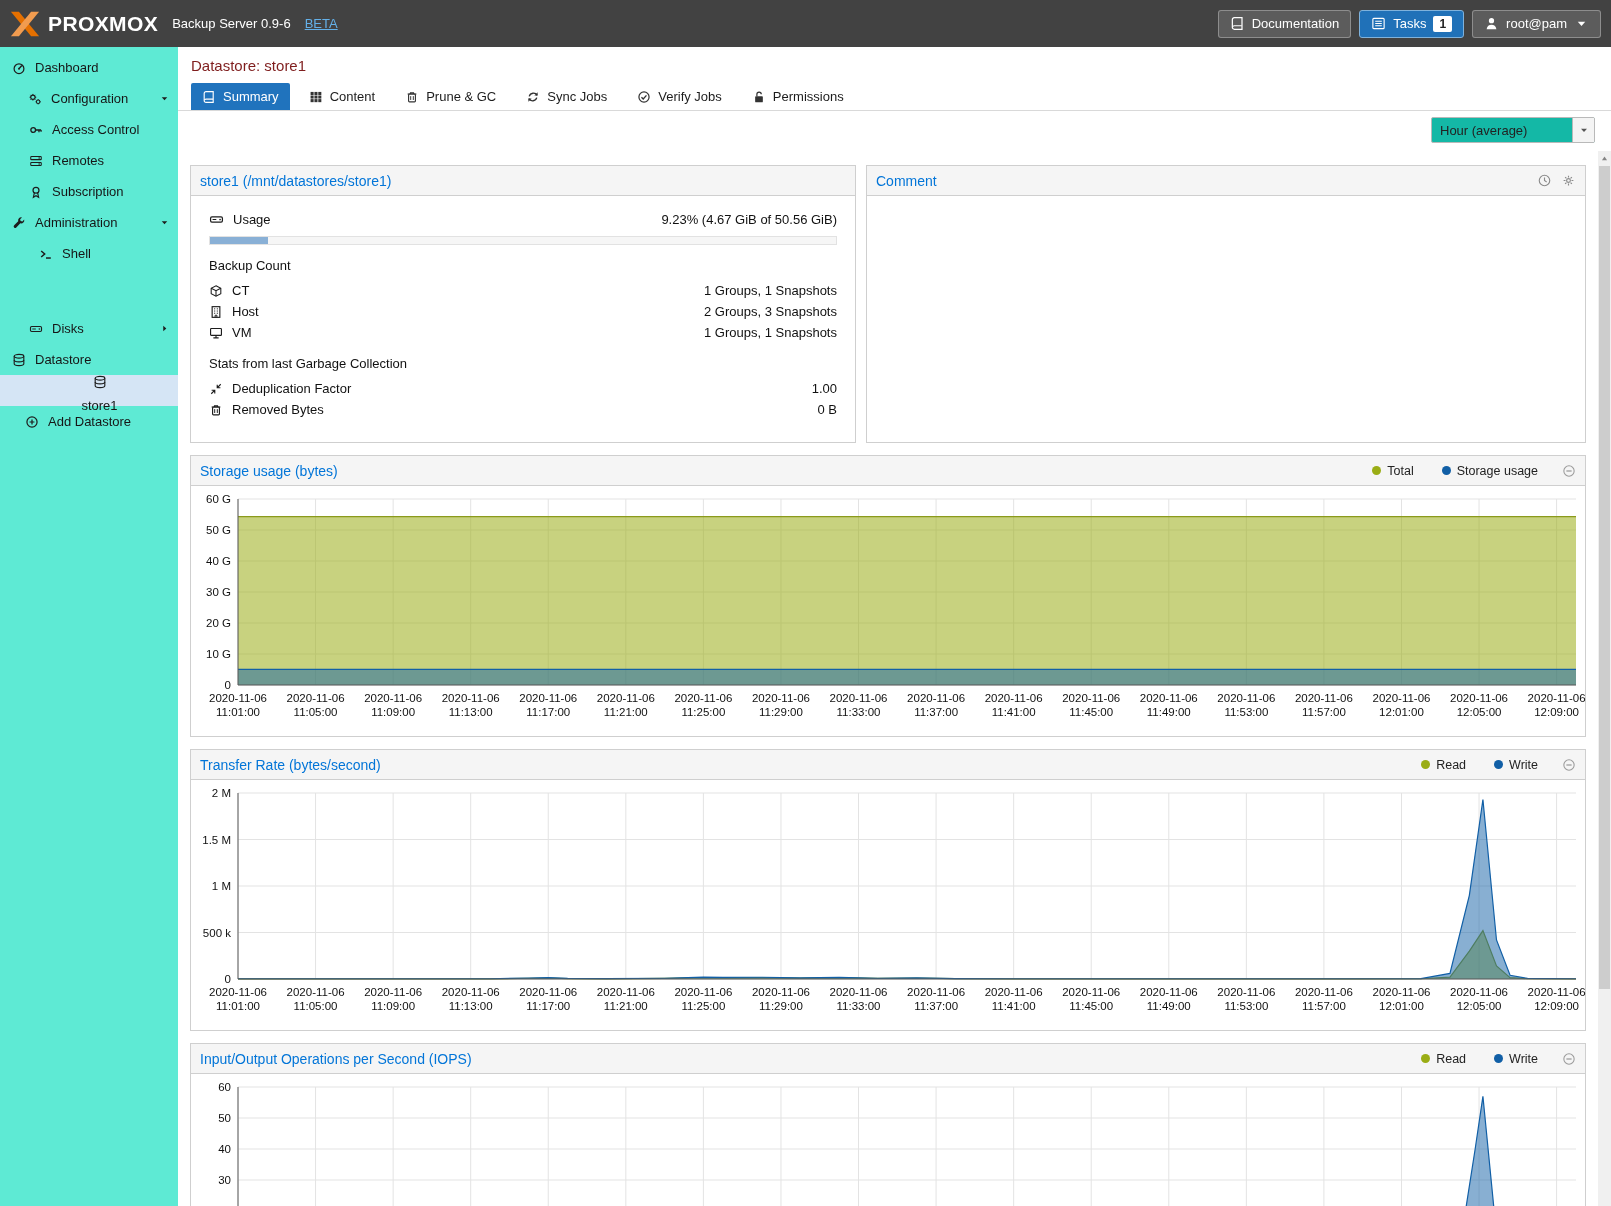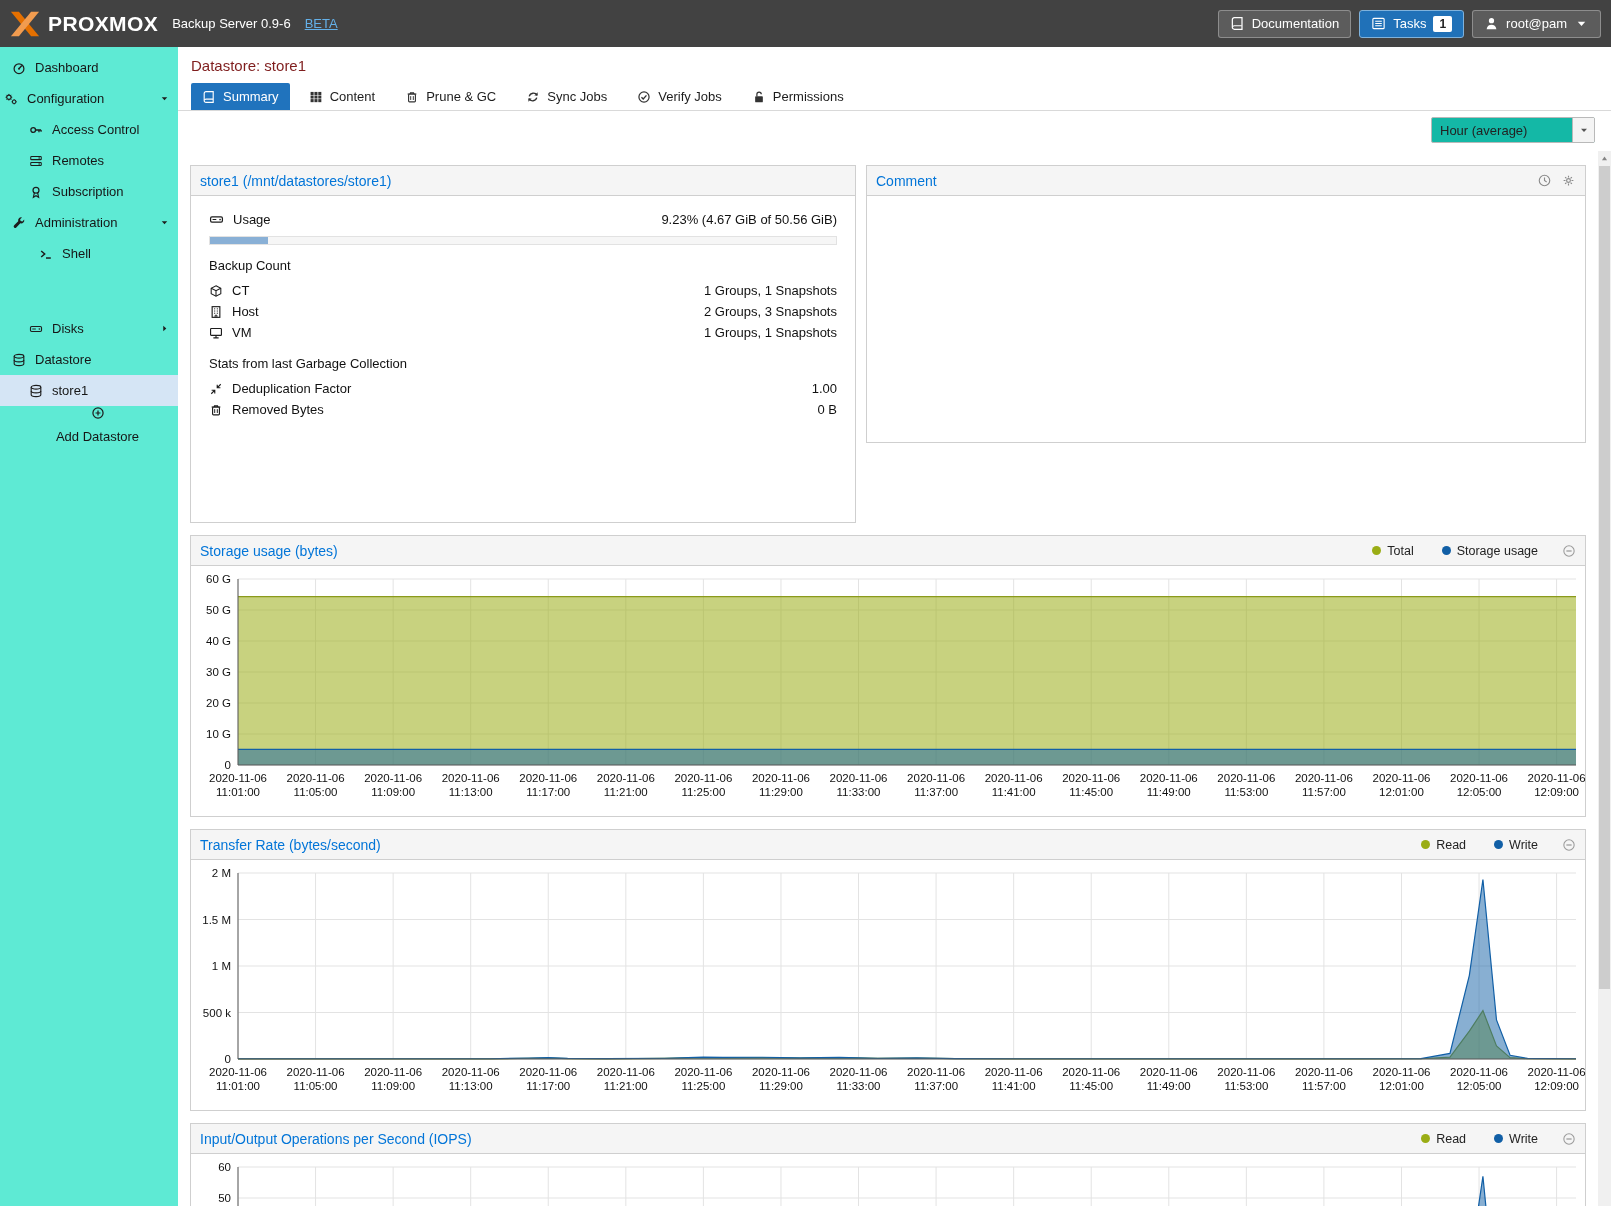--- a/index.html
+++ b/index.html
@@ -125,21 +125,21 @@
     <div class="side-item" style="padding-left: 12px;">
       <span class="icon">
         <svg width="14" height="14" viewBox="0 0 16 16">
           <circle cx="8" cy="8.8" r="5.6" fill="none" stroke="currentColor" stroke-width="1.4"></circle>
           <path d="M8 8.8 11.2 5.2" stroke="currentColor" stroke-width="1.5" fill="none"></path>
           <circle cx="8" cy="8.8" r="1.1" fill="currentColor"></circle>
         </svg>
       </span>
       <span>Dashboard</span>
     </div>
-    <div class="side-item" style="padding-left: 4px;">
+    <div class="side-item" style="padding-left: 28px;">
       <span class="icon">
         <svg width="14" height="14" viewBox="0 0 16 16">
           <circle cx="5.6" cy="6" r="2.5" fill="none" stroke="currentColor" stroke-width="1.3"></circle>
           <path d="M5.6 2.2v1.3M5.6 8.5v1.3M1.8 6h1.3M8.1 6h1.3M2.9 3.3l.9.9M7.4 7.8l.9.9M8.3 3.3l-.9.9M3.8 7.8l-.9.9" stroke="currentColor" stroke-width="1.1"></path>
           <circle cx="11.6" cy="11.2" r="2" fill="none" stroke="currentColor" stroke-width="1.2"></circle>
           <path d="M11.6 8.2v1M11.6 13.2v1M8.6 11.2h1M13.6 11.2h1" stroke="currentColor" stroke-width="1"></path>
         </svg>
       </span>
       <span>Configuration</span>
       <span class="side-caret icon">
@@ -217,31 +217,31 @@
     <div class="side-item" style="padding-left: 12px; text-align: center;">
       <span class="icon">
         <svg width="14" height="14" viewBox="0 0 16 16">
           <ellipse cx="8" cy="3.7" rx="5.5" ry="2.1" fill="none" stroke="currentColor" stroke-width="1.3"></ellipse>
           <path d="M2.5 3.7v8.6c0 1.16 2.46 2.1 5.5 2.1s5.5-.94 5.5-2.1V3.7" fill="none" stroke="currentColor" stroke-width="1.3"></path>
           <path d="M2.5 8c0 1.16 2.46 2.1 5.5 2.1S13.5 9.16 13.5 8" fill="none" stroke="currentColor" stroke-width="1.3"></path>
         </svg>
       </span>
       <span>Datastore</span>
     </div>
-    <div class="side-item selected" style="padding-left: 29px;">
+    <div class="side-item selected" style="padding-left: 29px; flex-direction: column;">
       <span class="icon">
         <svg width="14" height="14" viewBox="0 0 16 16">
           <ellipse cx="8" cy="3.7" rx="5.5" ry="2.1" fill="none" stroke="currentColor" stroke-width="1.3"></ellipse>
           <path d="M2.5 3.7v8.6c0 1.16 2.46 2.1 5.5 2.1s5.5-.94 5.5-2.1V3.7" fill="none" stroke="currentColor" stroke-width="1.3"></path>
           <path d="M2.5 8c0 1.16 2.46 2.1 5.5 2.1S13.5 9.16 13.5 8" fill="none" stroke="currentColor" stroke-width="1.3"></path>
         </svg>
       </span>
       <span>store1</span>
     </div>
-    <div class="side-item" style="padding-left: 25px; flex-direction: column;">
+    <div class="side-item" style="padding-left: 25px;">
       <span class="icon">
         <svg width="14" height="14" viewBox="0 0 16 16">
           <circle cx="8" cy="8" r="5.8" fill="none" stroke="currentColor" stroke-width="1.4"></circle>
           <path d="M8 5.2v5.6M5.2 8h5.6" stroke="currentColor" stroke-width="1.4"></path>
         </svg>
       </span>
       <span>Add Datastore</span>
     </div>
   </nav>
 
@@ -322,21 +322,21 @@
             <svg width="12" height="12" viewBox="0 0 16 16">
               <path d="M4 6.2 8 10.6l4-4.4z" fill="currentColor"></path>
             </svg>
           </span>
       </div>
     </div>
   </div>
 
   <div class="scrollwrap">
     <div class="row">
-      <section class="panel" style="width:666px;height:358px">
+      <section class="panel" style="width:666px;height:278px">
         <div class="panel-hd">
           <span class="panel-title">store1 (/mnt/datastores/store1)</span>
         </div>
         <div class="summary-body">
           <div class="srow">
             <span class="icon">
                 <svg width="15" height="15" viewBox="0 0 16 16">
                   <rect x="1.7" y="5.2" width="12.6" height="5.6" rx="1.4" fill="none" stroke="currentColor" stroke-width="1.3"></rect>
                   <circle cx="11.8" cy="8" r=".9" fill="currentColor"></circle>
                   <path d="M3.8 8h4" stroke="currentColor" stroke-width="1.1"></path>

